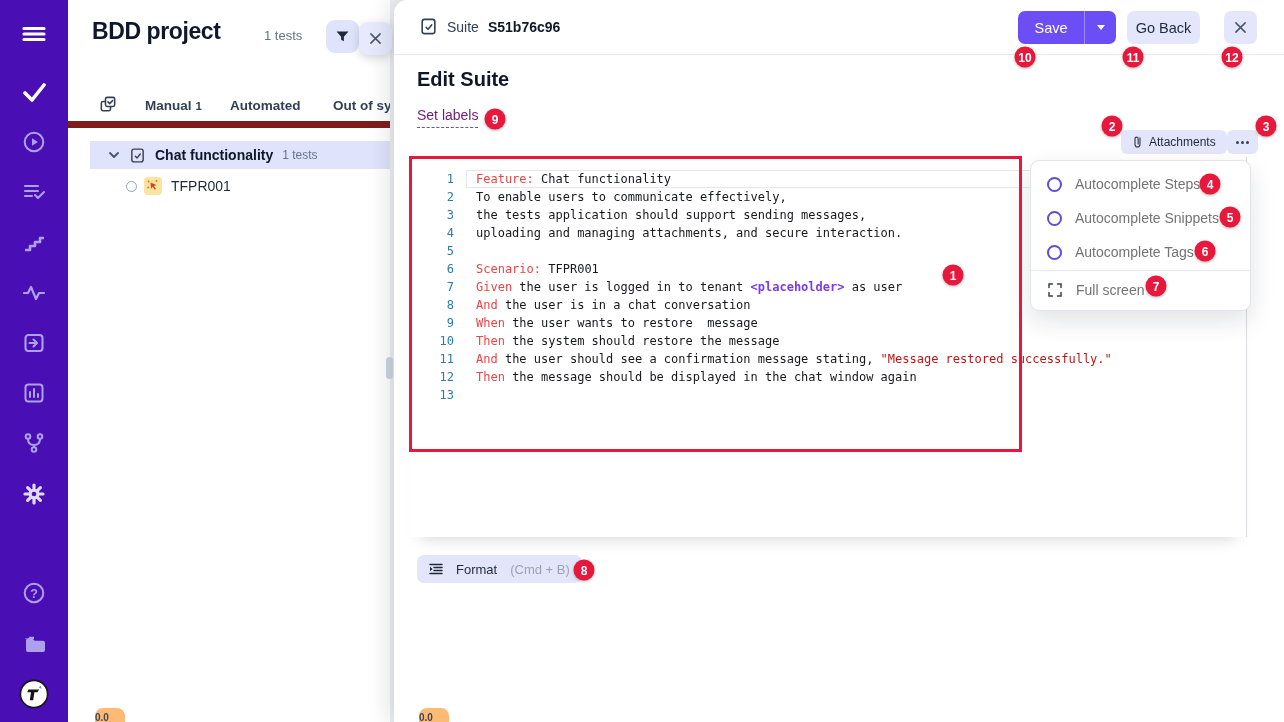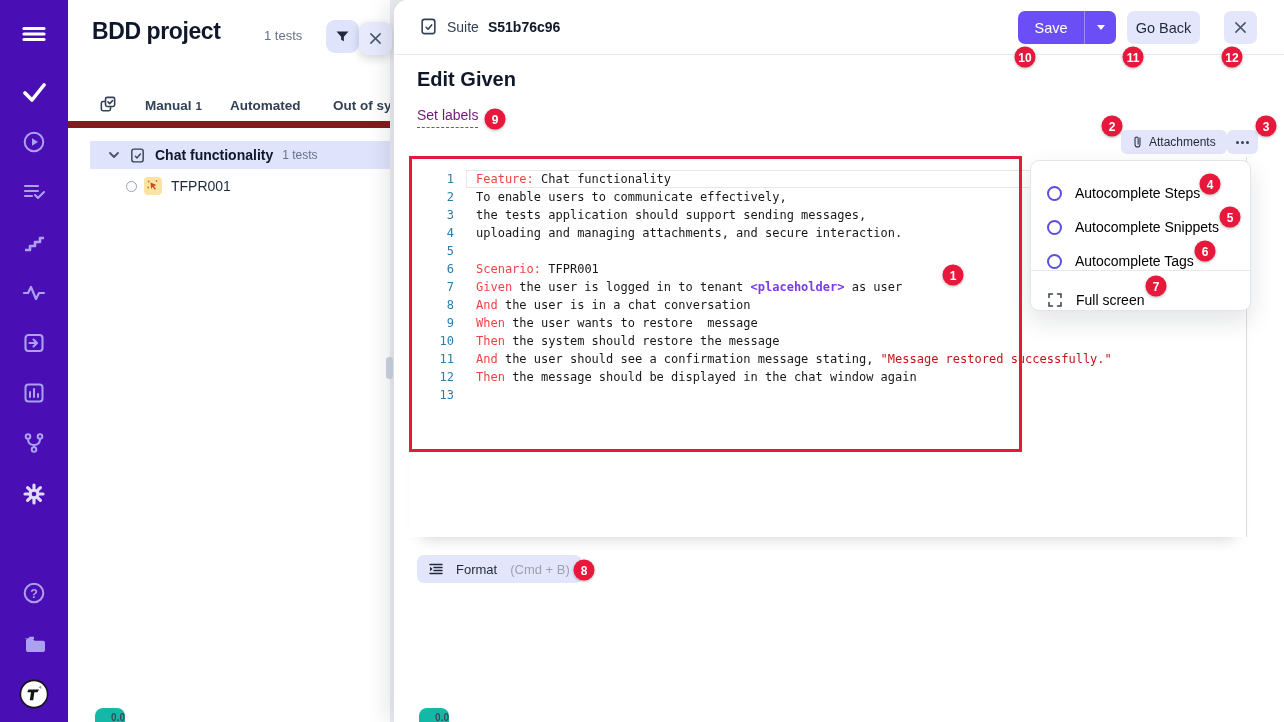--- a/index.html
+++ b/index.html
@@ -23,21 +23,21 @@
   .tab .cnt{font-size:11.5px;margin-left:4px;font-weight:600}
   .tree-row{position:absolute;left:22px;width:300px;height:28px;display:flex;align-items:center;cursor:pointer}
   .row-suite{top:141px;background:#DFE3FB;padding-left:18px;gap:9px}
   .row-test{top:172px;padding-left:36px;gap:7px}
   .row-suite .lbl{font-size:14px;font-weight:700;color:#0F172A}
   .row-suite .cnt{font-size:12px;color:#64748B}
   .row-test .lbl{font-size:14px;color:#1E293B;margin-left:2px}
   .radio-sm{width:11px;height:11px;border:1.5px solid #94A3B8;border-radius:50%;flex:none}
   .scroll-thumb{position:absolute;left:318px;top:357px;width:7px;height:22px;border-radius:4px;background:#CBD5E1;cursor:pointer}
 
-  .pill{position:absolute;width:30px;height:14px;background:#14b8a6;border-radius:8px 8px 0 0;color:#3F4756;font-size:10px;font-weight:700;text-align:right;line-height:19px;overflow:hidden;border:none;cursor:pointer}
+  .pill{position:absolute;width:30px;height:14px;background:#fdba74;border-radius:8px 8px 0 0;color:#3F4756;font-size:10px;font-weight:700;text-align:left;line-height:19px;overflow:hidden;border:none;cursor:pointer}
   .pill-left{left:27px;top:708px}
   .pill-main{left:25px;top:708px}
 
   
   .drawer{position:absolute;left:394px;top:0;width:1062px;height:722px;background:#fff;border-radius:14px 0 0 0;box-shadow:-6px 0 22px rgba(15,23,42,.12);z-index:2}
   .topbar{position:absolute;left:0;top:0;width:100%;height:55px;border-bottom:1px solid #E7E9EE;border-radius:14px 0 0 0;background:#fff}
   .suite-label{position:absolute;left:25px;top:17px;display:flex;align-items:center;gap:9px;font-size:14px;color:#334155}
   .suite-id{font-weight:700;color:#0F172A}
   .btn-save{position:absolute;left:624px;top:11px;width:98px;height:33px;background:#6B4EF6;border:none;border-radius:7px;color:#fff;display:flex;align-items:stretch;cursor:pointer;padding:0}
   .btn-save .lbl{width:66px;display:flex;align-items:center;justify-content:center;font-size:14.5px;color:#fff}
@@ -59,21 +59,21 @@
   .gut{width:45px;text-align:right;color:#2B7CA8;flex:none;user-select:none}
   .code{margin-left:12px;padding-left:10px;flex:1;color:#17181C}
   .cm-line.active .code{box-shadow:inset 0 0 0 1px #E6E7EA;margin-right:3px}
   .kw{color:#ef4444}
   .ph{color:#7C3AED;font-weight:bold}
   .st{color:#C01515}
   .tx{color:#17181C}
 
   
   .menu{position:absolute;left:636px;top:160px;width:221px;background:#fff;border:1px solid #E3E5EA;border-radius:9px;box-shadow:0 10px 24px rgba(15,23,42,.12);padding:6px 0 2px 0;z-index:5}
-  .menu-item{height:34px;display:flex;align-items:flex-end;padding-left:16px;gap:13px;font-size:14px;color:#000000;cursor:pointer;background:none;border:none;width:100%;text-align:left}
+  .menu-item{height:34px;display:flex;align-items:center;padding-left:16px;gap:13px;font-size:14px;color:#737373;cursor:pointer;background:none;border:none;width:100%;text-align:left}
   .menu-item.fs{height:36px}
   .menu-sep{height:1px;background:#E7E9EE;margin:1px 0}
   .radio{width:15px;height:15px;border:2px solid #5B4FE0;border-radius:50%;flex:none}
 
   .btn-format{position:absolute;left:23px;top:555px;height:28px;padding:0 12px;background:#E3E6FA;border:none;border-radius:7px;display:flex;align-items:center;gap:13px;font-size:13px;color:#1F2937;cursor:pointer}
   .fmt-hint{color:#9CA3AF}
 
   
   .ann-rect{position:absolute;left:409px;top:156px;width:613px;height:296px;border:3px solid #E8183D;z-index:8;pointer-events:none}
   .badge{position:absolute;width:21px;height:21px;border-radius:50%;background:#E8183D;color:#fff;font-size:12px;font-weight:700;display:flex;align-items:center;justify-content:center;transform:translate(-50%,-50%);box-shadow:0 1px 3px rgba(0,0,0,.3);z-index:9;pointer-events:none}
@@ -250,21 +250,21 @@
     <button class="btn-goback">Go Back</button>
     <button class="btn-close">
       <span>
           <svg width="13" height="13" viewBox="0 0 14 14" fill="none">
             <path d="M2 2l10 10M12 2L2 12" stroke="#475569" stroke-width="1.6" stroke-linecap="round"></path>
           </svg>
         </span>
     </button>
   </header>
 
-  <h2 class="content-title">Edit Given</h2>
+  <h2 class="content-title">Edit Suite</h2>
   <button class="set-labels">Set labels</button>
 
   <button class="btn-attach">
     <span>
         <svg width="11" height="14" viewBox="0 0 12 15" fill="none">
           <path d="M8.7 3v7.2a2.7 2.7 0 0 1-5.4 0V3.8a1.7 1.7 0 0 1 3.4 0v6" stroke="#374151" stroke-width="1.3" stroke-linecap="round"></path>
         </svg>
       </span>
     <span>Attachments</span>
   </button>

